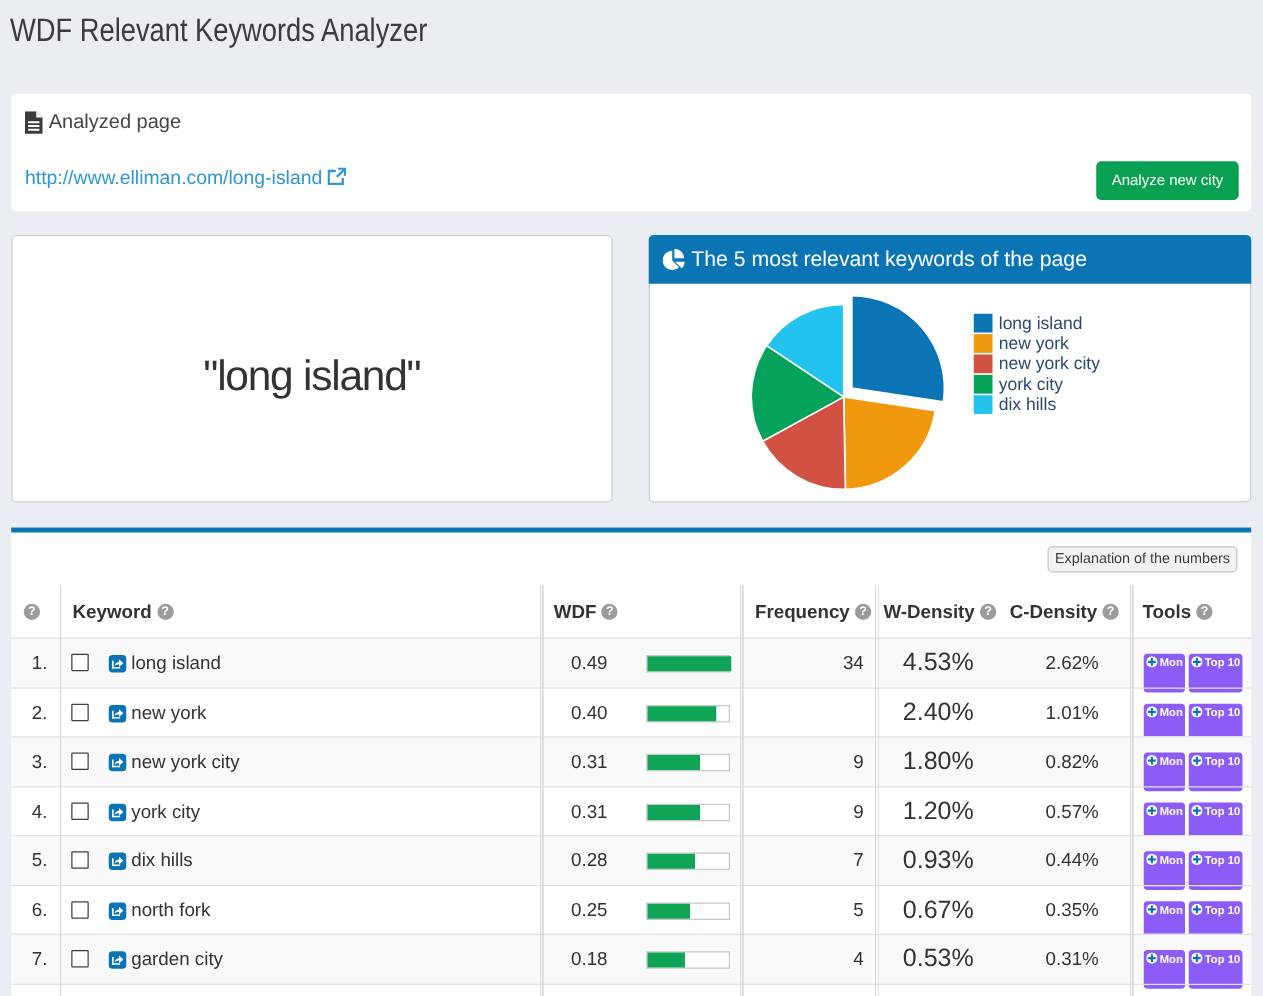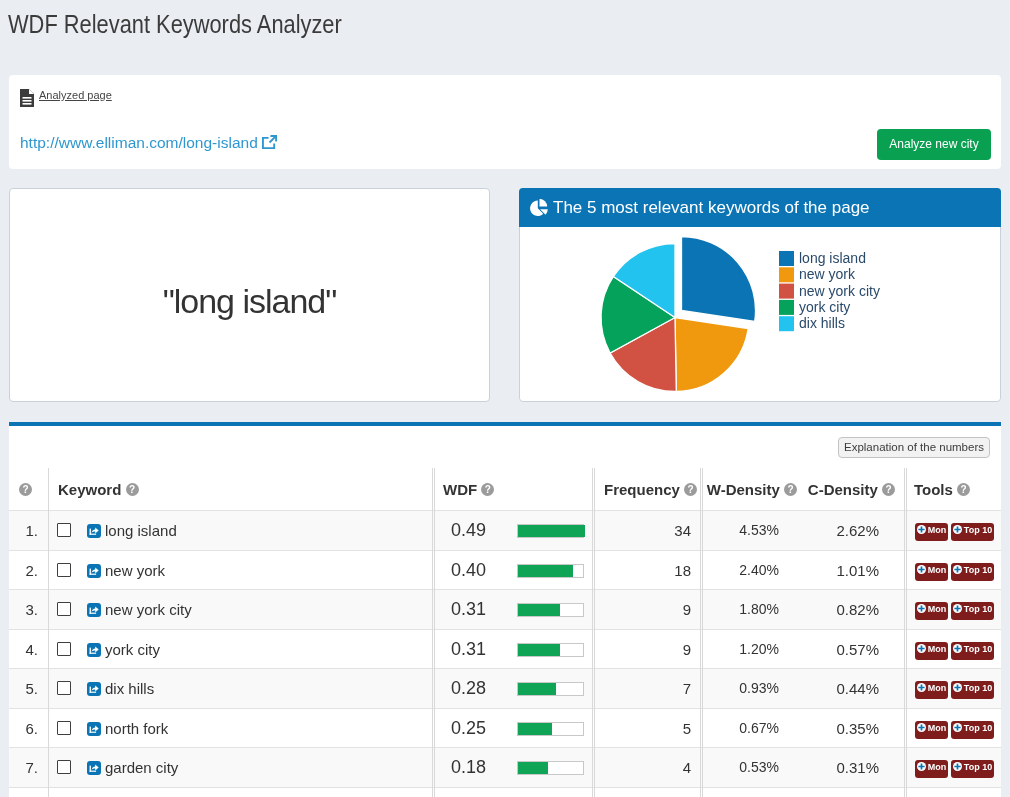--- a/index.html
+++ b/index.html
@@ -2,21 +2,21 @@
 <html><head>
 <meta charset="utf-8">
 <style>
 * { margin:0; padding:0; box-sizing:border-box; }
 html,body { width:1010px; height:797px; overflow:hidden; }
 body { background:#eaedf2; font-family:"Liberation Sans", sans-serif; position:relative; }
 h1.title { position:absolute; left:8px; top:9px; font-size:26px; font-weight:400; color:#3b3b3b; transform:scaleX(0.84); transform-origin:0 0; white-space:nowrap; }
 .card { position:absolute; background:#fff; border-radius:4px; }
 
 #card1 { left:9px; top:75px; width:992px; height:94px; }
-#apTitle { position:absolute; left:30px; top:14px; font-size:11px; color:#454545;text-decoration:underline; }
+#apTitle { position:absolute; left:30px; top:14px; font-size:16px; color:#454545; }
 #apLink { position:absolute; left:11px; top:59px; font-size:15.5px; color:#2e97cf; }
 #btnAnalyze { position:absolute; left:868px; top:54px; width:114px; height:31px; background:#0aa052; border-radius:4px; color:#fff; font-size:12px; text-align:center; line-height:31px; }
 
 .panel { position:absolute; border:1px solid #c9d2da; border-radius:4px; background:#fff; }
 .phead { position:absolute; left:-1px; top:-1px; right:-1px; height:39px; background:#0b74b4; border-radius:4px 4px 0 0; color:#fff; font-size:17px; line-height:39px; padding-left:11px; }
 #panelL { left:9px; top:188px; width:481px; height:214px; }
 #panelR { left:519px; top:188px; width:482px; height:214px; }
 #kwBig { position:absolute; left:0; right:0; top:93px; text-align:center; font-size:34px; color:#333; letter-spacing:-1px; }
 
 #card3 { left:9px; top:422px; width:992px; height:375px; background:#fff; border-top:4px solid #0b74b4; border-radius:0; }
@@ -25,27 +25,27 @@
 .qi { display:inline-block; width:13px; height:13px; background:#9b9b9b; border-radius:50%; color:#fff; font-size:10px; font-weight:700; text-align:center; line-height:13.5px; vertical-align:2px; position:relative; }
 .vline { position:absolute; width:3px; top:468px; bottom:0;
   background:linear-gradient(90deg,#d9d9d9 0 1px,rgba(0,0,0,0) 1px 2px,#d9d9d9 2px 3px); }
 .row { position:absolute; left:9px; width:992px; height:40px; border-top:1px solid #e2e2e2; }
 .row.odd { background:#f9f9f9; }
 .rank { position:absolute; left:0; width:29px; top:0; bottom:0; text-align:right; font-size:15px; color:#333; line-height:39px; }
 .cb { position:absolute; left:48px; top:12px; width:14px; height:14px; background:#fff; border:1.5px solid #3f3f3f; border-radius:1px; }
 .kwico { position:absolute; left:78px; top:13px; width:14px; height:14px; background:#0b74b4; border-radius:3px; }
 .kwico svg { position:absolute; left:2px; top:2px; }
 .kw { position:absolute; left:96px; top:0; bottom:0; font-size:15px; color:#333; line-height:39px; }
-.wdfv { position:absolute; left:417px; width:60px; top:0; text-align:right; font-size:18px; color:#333; line-height:39px; }
+.wdfv { position:absolute; left:417px; width:60px; top:0; text-align:right; font-size:15px; color:#333; line-height:39px; }
 .bar { position:absolute; left:508px; top:13px; width:67px; height:14px; border:1px solid #c8c8c8; background:#fff; }
 .bar > i { display:block; height:100%; background:#10a457; }
 .freq { position:absolute; left:583px; width:99px; top:0; text-align:right; font-size:15px; color:#333; line-height:39px; }
-.wd { position:absolute; left:691px; width:79px; top:0; text-align:right; font-size:14px; color:#333; line-height:39px; }
+.wd { position:absolute; left:691px; width:79px; top:0; text-align:right; font-size:20px; color:#333; line-height:39px; }
 .cd { position:absolute; left:791px; width:79px; top:0; text-align:right; font-size:15px; color:#333; line-height:39px; }
-.tbtn { position:absolute; top:12px; height:18px; background:#7f1d1d; border-radius:3px; color:#fff; font-size:9px; font-weight:700; line-height:15px; text-align:center; white-space:nowrap; }
+.tbtn { position:absolute; top:12px; height:31px; background:#8b5cf6; border-radius:3px; color:#fff; font-size:9px; font-weight:700; line-height:15px; text-align:center; white-space:nowrap; }
 .hdr { position:absolute; font-size:15px; font-weight:700; color:#333; top:481px; }
 </style>
 </head>
 <body>
 <h1 class="title">WDF Relevant Keywords Analyzer</h1>
 
 <div class="card" id="card1">
   <svg style="position:absolute;left:10px;top:14px" width="16" height="19" viewBox="0 0 16 19">
     <path d="M1,0 L10,0 L15,5 L15,18 L1,18 Z" fill="#3c3c3c"></path>
     <path d="M10,0 L10,5 L15,5 Z" fill="#fff"></path>
@@ -142,21 +142,20 @@
         <rect x="0.6" y="2.6" width="1.3" height="6.2" fill="#fff"></rect>
         <rect x="0.6" y="7.6" width="6.5" height="1.2" fill="#fff"></rect>
         <path d="M2.6,6.8 C3.2,4.4 4.6,3.6 6.2,3.6 L6.2,1.4 L9.7,4.6 L6.2,7.6 L6.2,5.6 C4.8,5.6 3.6,5.8 2.6,6.8 Z" fill="#fff"></path>
       </svg>
     </div>
     <div class="kw">new york</div>
   <div class="wdfv">0.40</div>
     <div class="bar">
       <i style="width:55px"></i>
     </div>
-  <div class="freq">18</div>
     <div class="wd">2.40%</div>
     <div class="cd">1.01%</div>
   <div class="tbtn" style="left:906px;width:33px"><svg width="9" height="9" viewBox="0 0 9 9" style="margin-right:2px;vertical-align:-1px">
         <circle cx="4.5" cy="4.5" r="4.5" fill="#fff"></circle>
         <path d="M4.5,1.4V7.6 M1.4,4.5H7.6" stroke="#0b74b4" stroke-width="1.7"></path>
       </svg>Mon</div>
     <div class="tbtn" style="left:942px;width:43px"><svg width="9" height="9" viewBox="0 0 9 9" style="margin-right:2px;vertical-align:-1px">
         <circle cx="4.5" cy="4.5" r="4.5" fill="#fff"></circle>
         <path d="M4.5,1.4V7.6 M1.4,4.5H7.6" stroke="#0b74b4" stroke-width="1.7"></path>
       </svg>Top 10</div>

